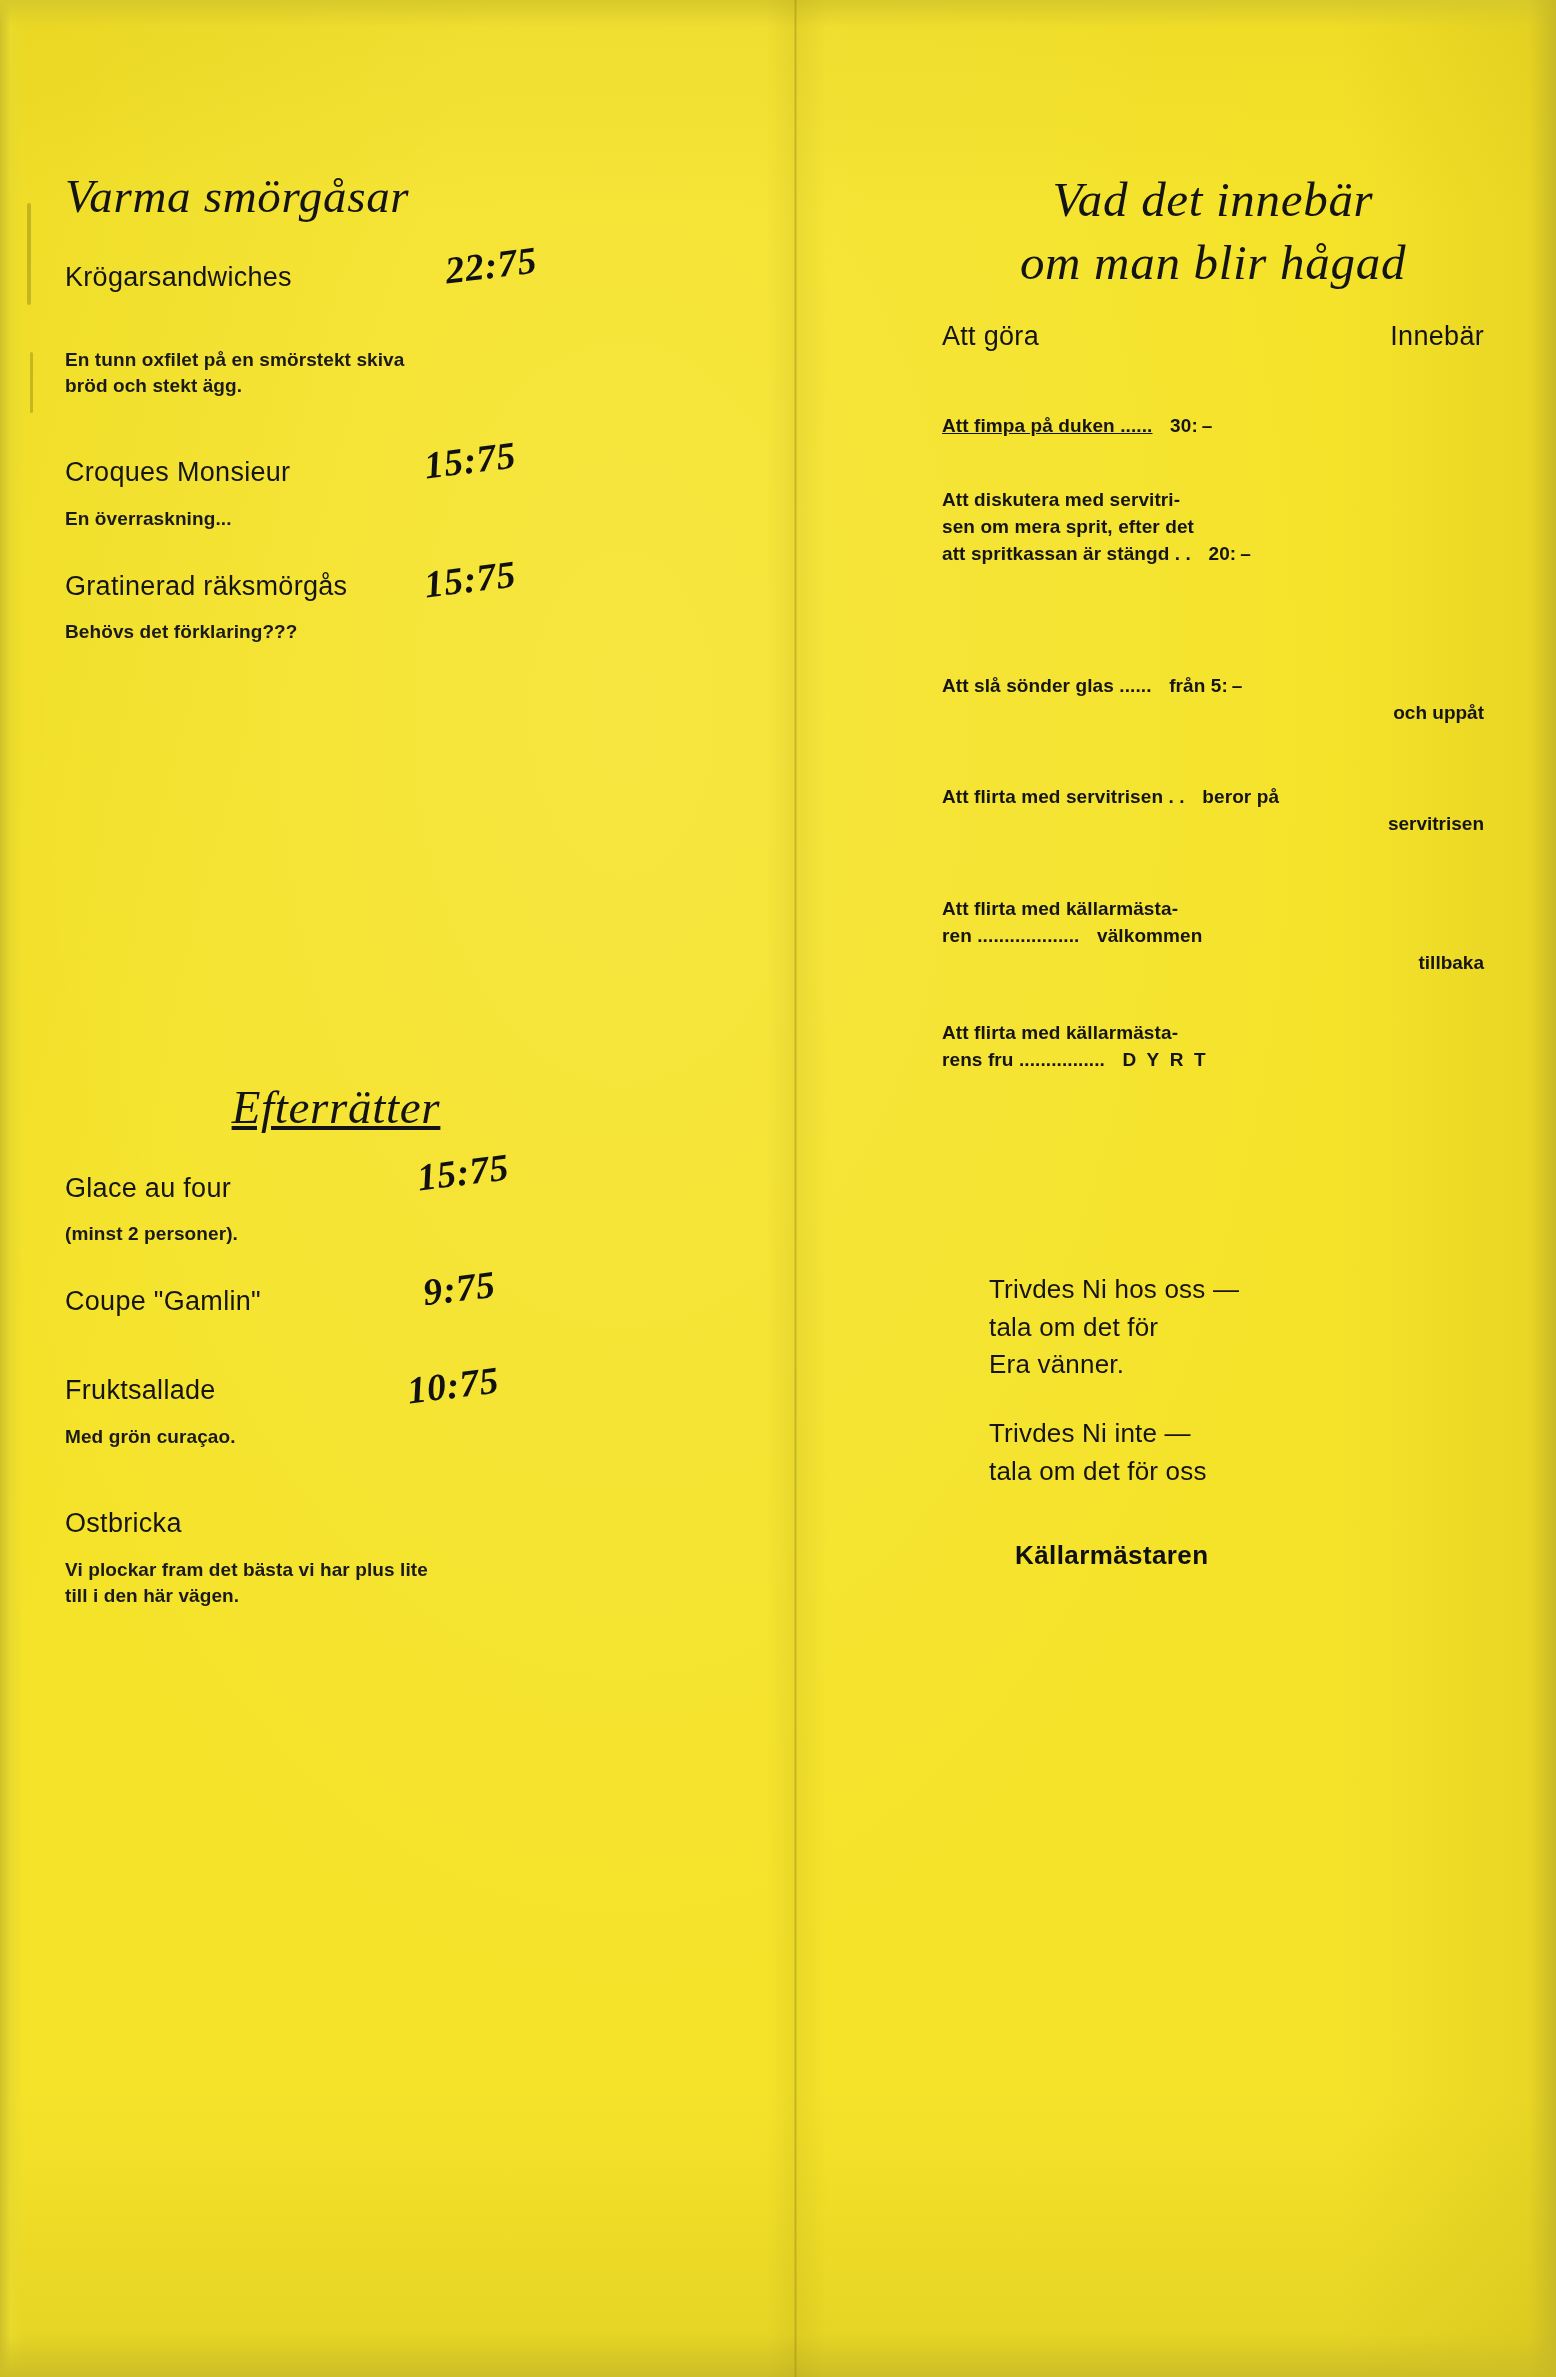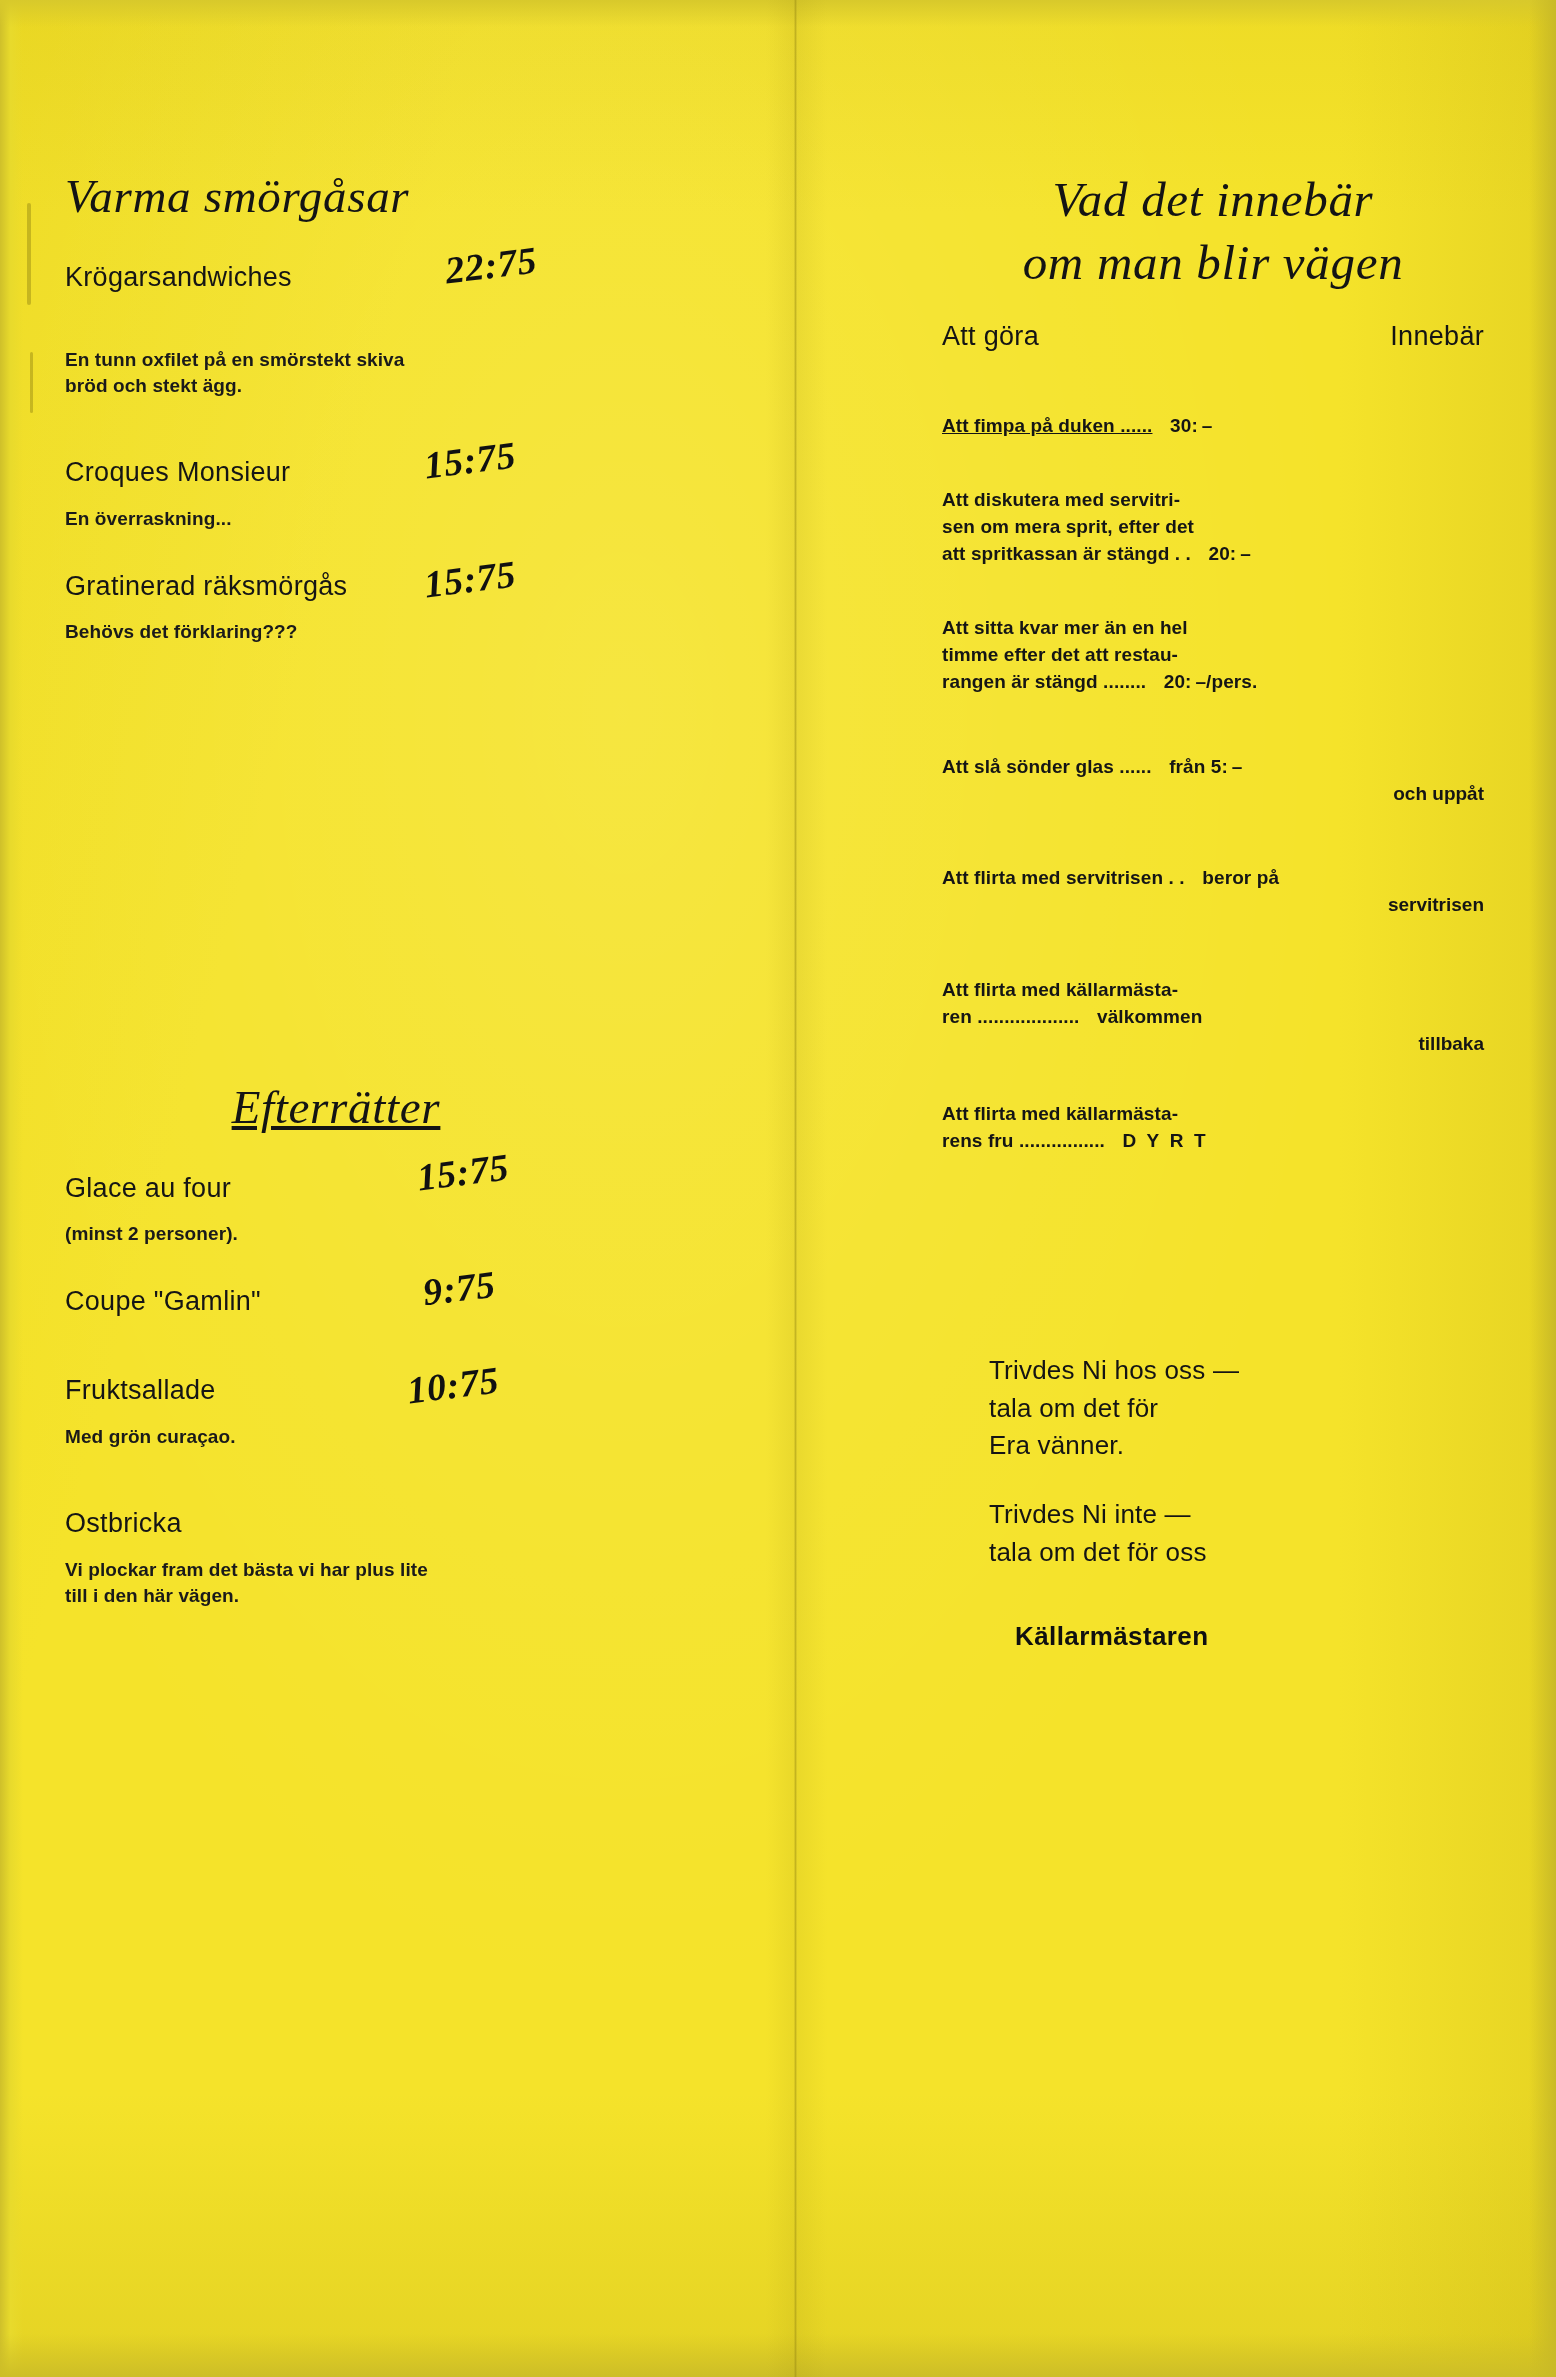--- a/index.html
+++ b/index.html
@@ -262,21 +262,21 @@
     </div>
     <div class="gap-s"></div>
     <div class="desc" style="white-space:pre-line;">Vi plockar fram det bästa vi har plus lite
 till i den här vägen.</div>
 
   </div>
 
   <div class="col-right">
 
     <div class="script-title big" style="text-align:center;">Vad det innebär</div>
-    <div class="script-title big" style="text-align:center;">om man blir vägen</div>
+    <div class="script-title big" style="text-align:center;">om man blir hågad</div>
 
     <div style="height:27px;"></div>
 
     <div class="rt-head-row">
       <span class="rt-head">Att göra</span>
       <span class="rt-head">Innebär</span>
     </div>
 
     <div style="height:61px;"></div>
 
@@ -293,28 +293,20 @@
       <div class="inn-row">
         <span style="white-space:pre-line;">Att diskutera med servitri-
 sen om mera sprit, efter det
 att spritkassan är stängd . .</span>
         <span class="inn-val" style="margin-left:12.2px;">20: –</span>
       </div>
     </div>
 
     <div style="height:47px;"></div>
 
-    <div>
-      <div class="inn-row">
-        <span style="white-space:pre-line;">Att sitta kvar mer än en hel
-timme efter det att restau-
-rangen är stängd ........</span>
-        <span class="inn-val" style="margin-left:12.2px;">20: –/pers.</span>
-      </div>
-    </div>
 
     <div style="height:58px;"></div>
 
     <div>
       <div class="inn-row">
         <span style="white-space:pre-line;">Att slå sönder glas ......</span>
         <span class="inn-val" style="margin-left:12.2px;">från 5: –</span>
       </div>
       <div class="inn-sub">och uppåt</div>
     </div>

